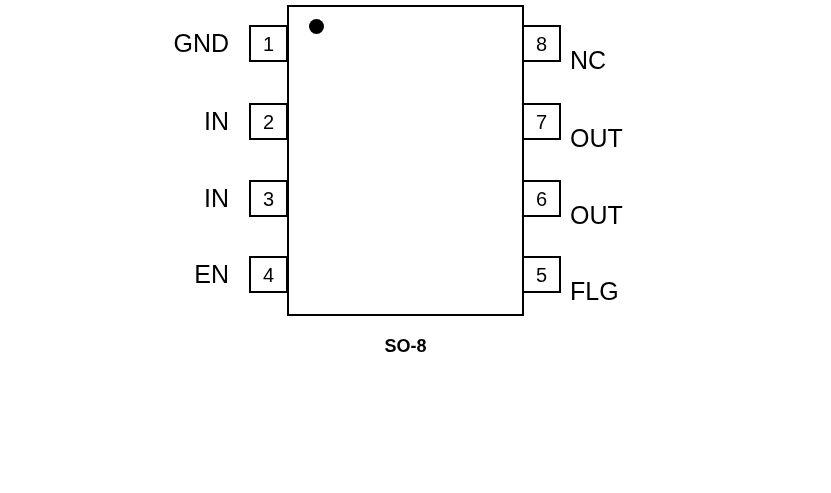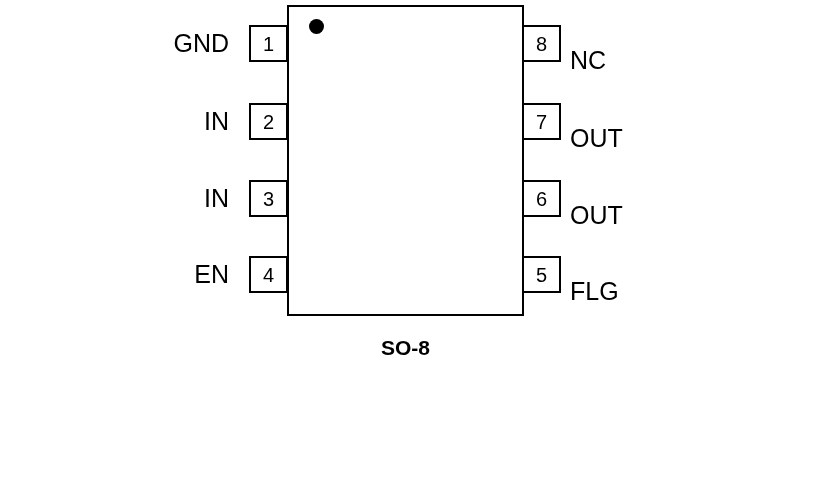--- a/index.html
+++ b/index.html
@@ -64,21 +64,21 @@
   .r1 { top: 103px; }
   .r2 { top: 180px; }
   .r3 { top: 256px; }
 
   .pkg-name {
     position: absolute;
     left: 287px;
     top: 336px;
     width: 237px;
     text-align: center;
-    font-size: 21px;
+    font-size: 18px;
     font-weight: bold;
   }
 </style>
 </head>
 <body>
 
 <div class="canvas">
 
   <div class="ic-body">
     <div class="pin1-dot"></div>

